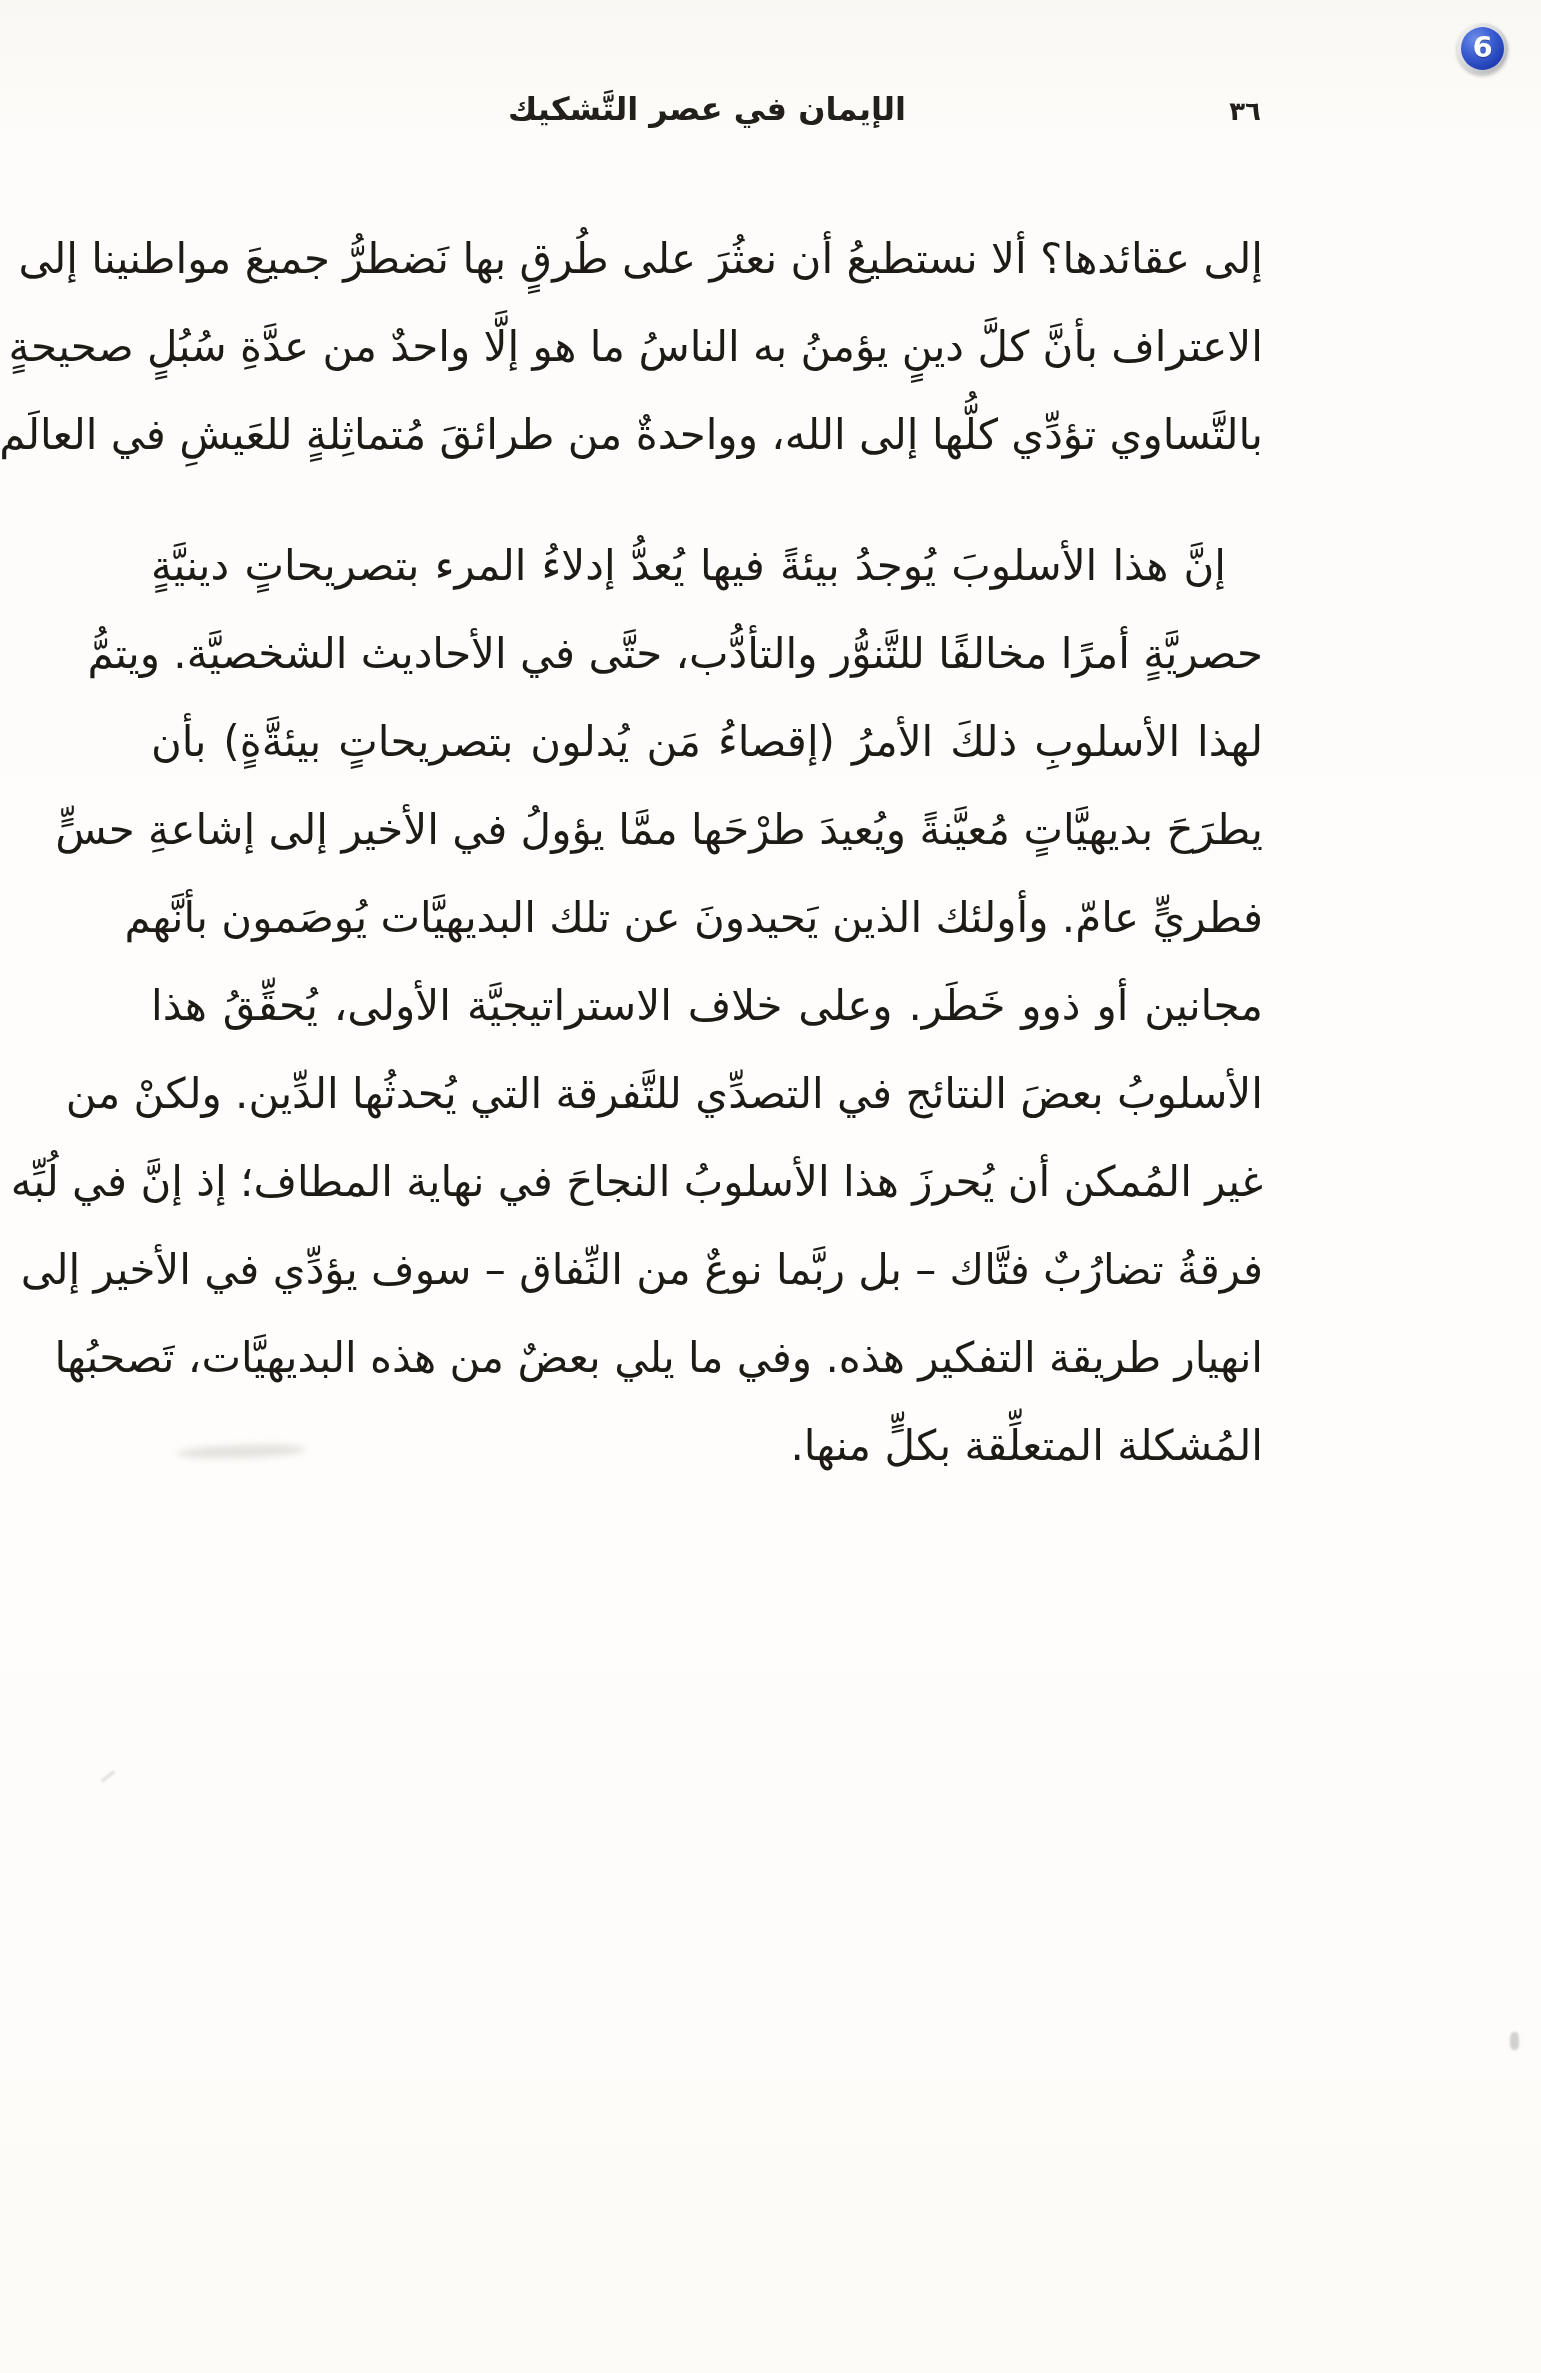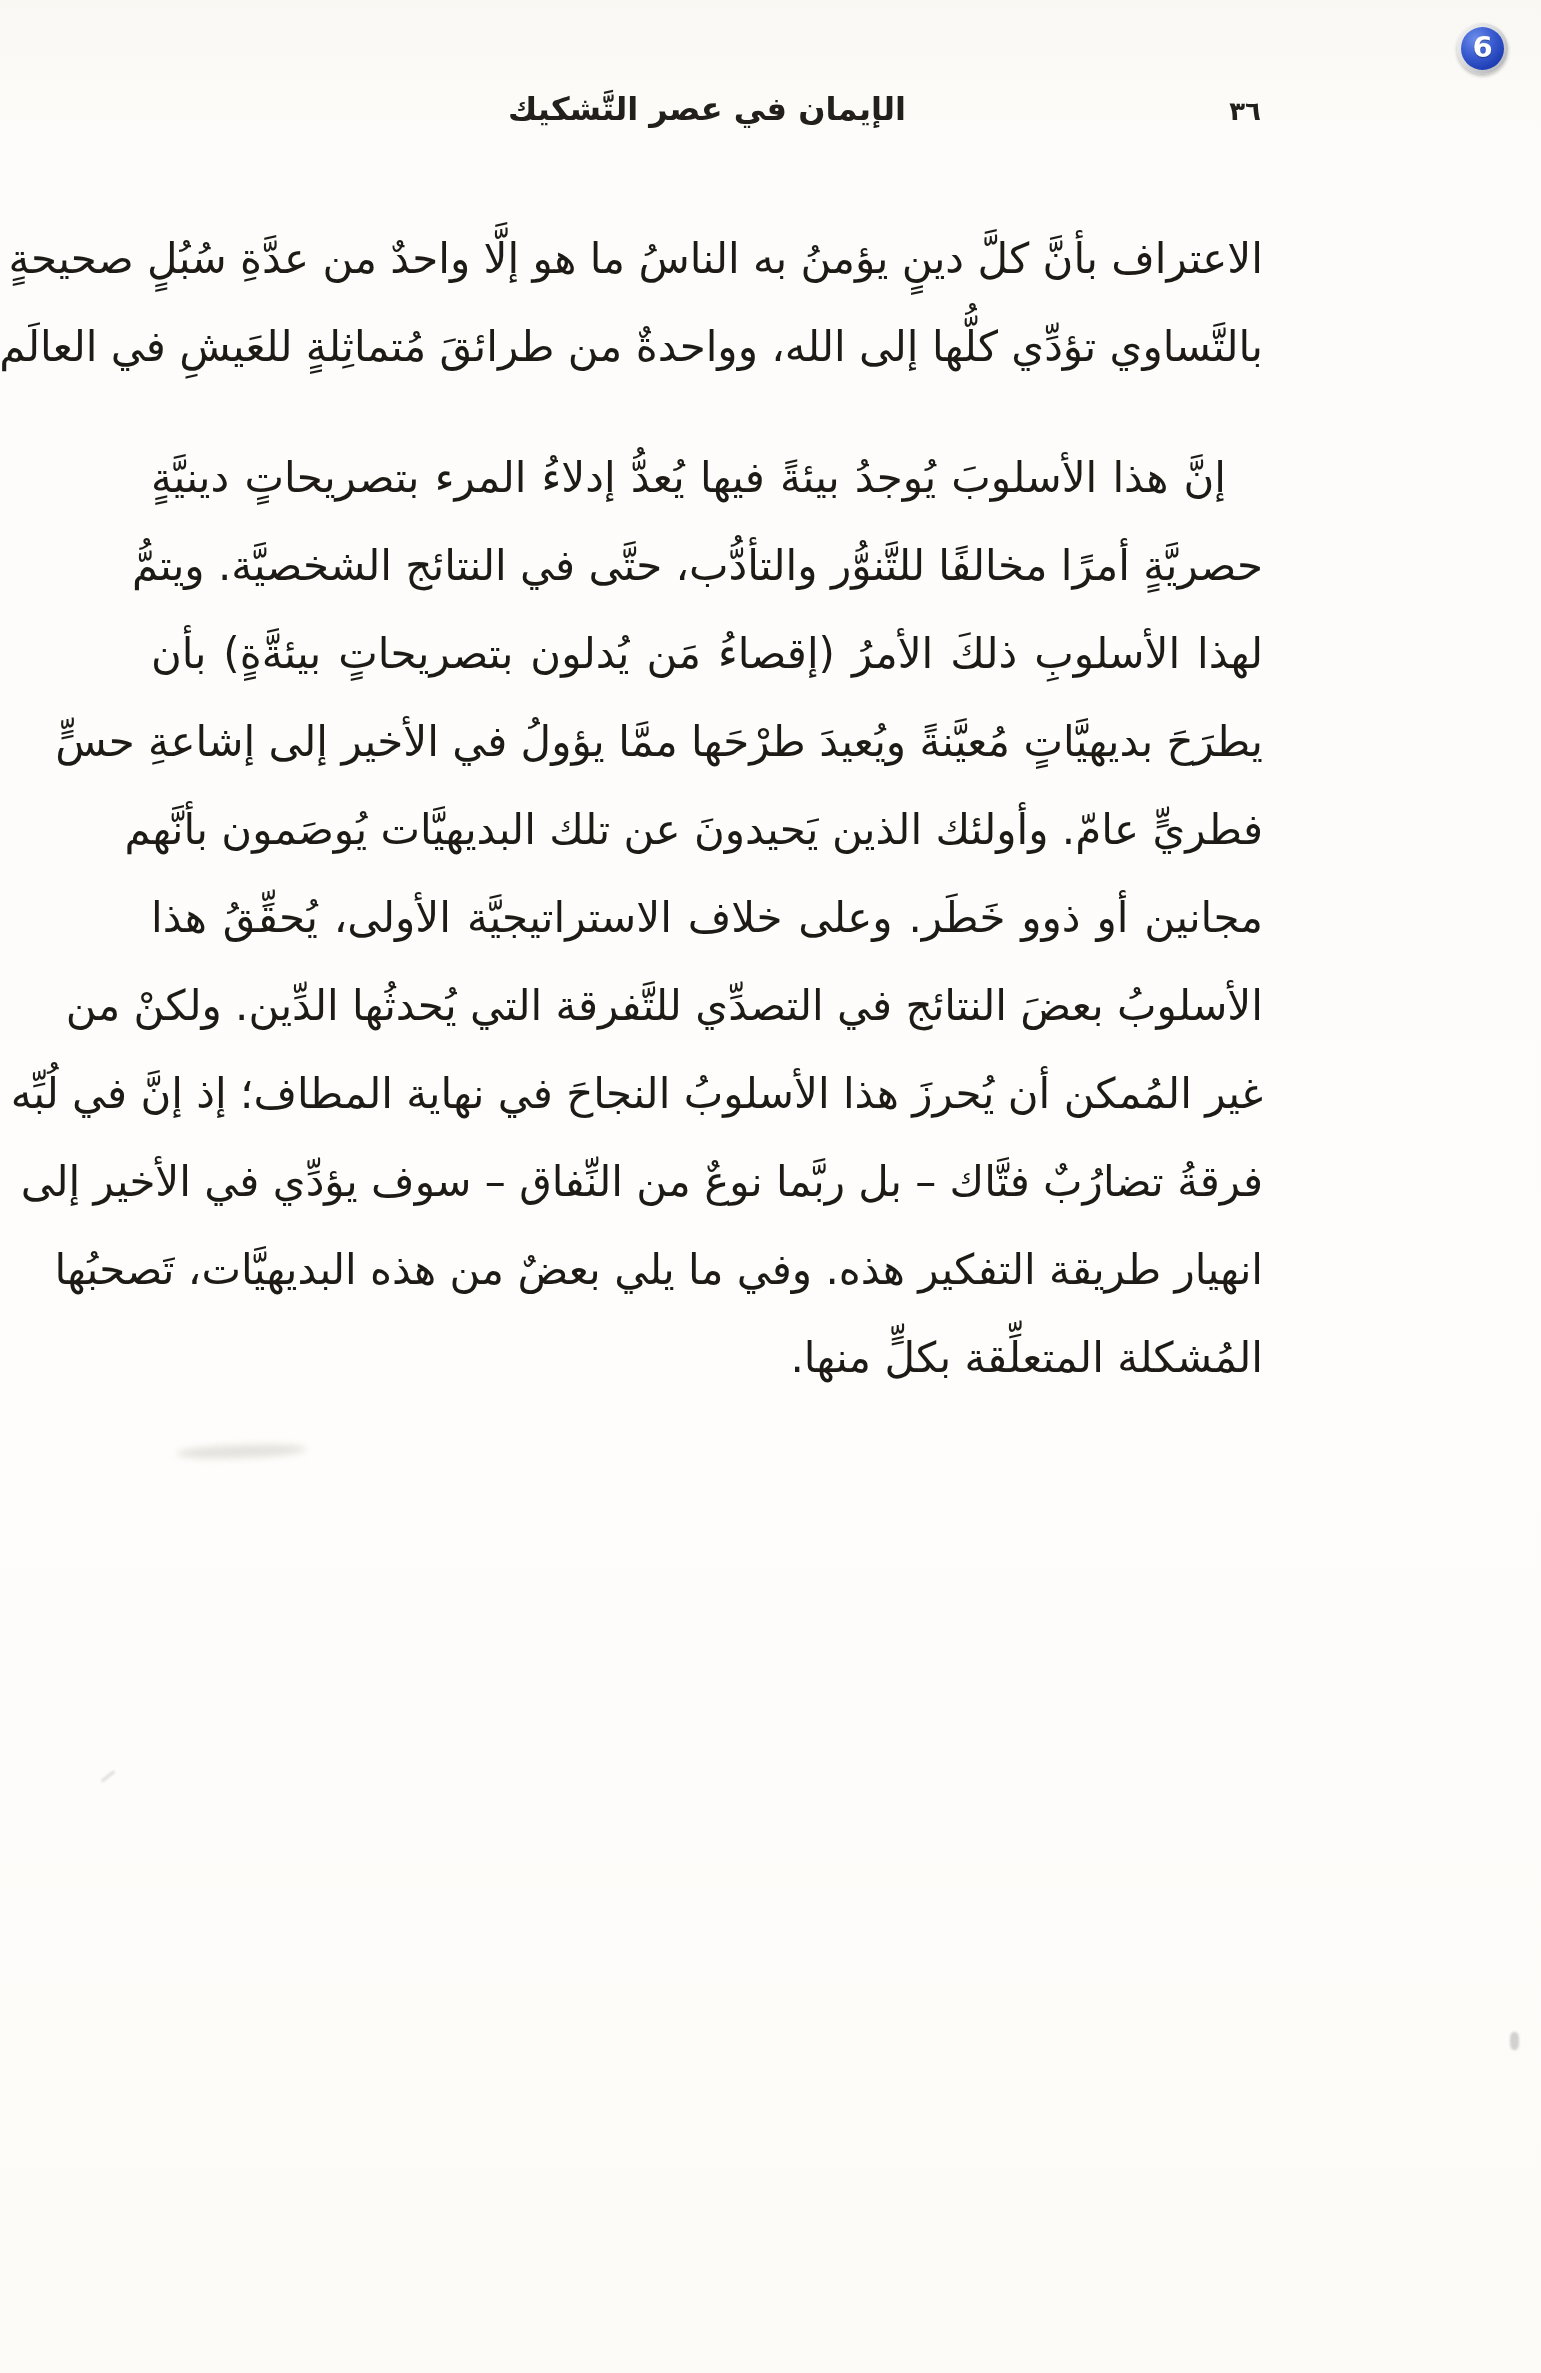--- a/index.html
+++ b/index.html
@@ -149,27 +149,28 @@
 </div>
 
 <div class="header-wrap">
   <div class="running-title">الإيمان في عصر التَّشكيك</div>
   <div class="page-number">٣٦</div>
 </div>
 
 <div class="text-block" dir="rtl">
 
   <div class="para">
+    <div class="tline">إلى عقائدها؟ ألا نستطيعُ أن نعثُرَ على طُرقٍ بها نَضطرُّ جميعَ مواطنينا إلى</div>
     <div class="tline">الاعتراف بأنَّ كلَّ دينٍ يؤمنُ به الناسُ ما هو إلَّا واحدٌ من عدَّةِ سُبُلٍ صحيحةٍ</div>
     <div class="tline">بالتَّساوي تؤدِّي كلُّها إلى الله، وواحدةٌ من طرائقَ مُتماثِلةٍ للعَيشِ في العالَم؟</div>
   </div>
 
   <div class="para">
     <div class="tline indent">إنَّ هذا الأسلوبَ يُوجدُ بيئةً فيها يُعدُّ إدلاءُ المرء بتصريحاتٍ دينيَّةٍ</div>
-    <div class="tline">حصريَّةٍ أمرًا مخالفًا للتَّنوُّر والتأدُّب، حتَّى في النتائج الشخصيَّة. ويتمُّ</div>
+    <div class="tline">حصريَّةٍ أمرًا مخالفًا للتَّنوُّر والتأدُّب، حتَّى في الأحاديث الشخصيَّة. ويتمُّ</div>
     <div class="tline">لهذا الأسلوبِ ذلكَ الأمرُ (إقصاءُ مَن يُدلون بتصريحاتٍ بيئةَّةٍ) بأن</div>
     <div class="tline">يطرَحَ بديهيَّاتٍ مُعيَّنةً ويُعيدَ طرْحَها ممَّا يؤولُ في الأخير إلى إشاعةِ حسٍّ</div>
     <div class="tline">فطريٍّ عامّ. وأولئك الذين يَحيدونَ عن تلك البديهيَّات يُوصَمون بأنَّهم</div>
     <div class="tline">مجانين أو ذوو خَطَر. وعلى خلاف الاستراتيجيَّة الأولى، يُحقِّقُ هذا</div>
     <div class="tline">الأسلوبُ بعضَ النتائج في التصدِّي للتَّفرقة التي يُحدثُها الدِّين. ولكنْ من</div>
     <div class="tline">غير المُمكن أن يُحرزَ هذا الأسلوبُ النجاحَ في نهاية المطاف؛ إذ إنَّ في لُبِّه</div>
     <div class="tline">فرقةُ تضارُبٌ فتَّاك – بل ربَّما نوعٌ من النِّفاق – سوف يؤدِّي في الأخير إلى</div>
     <div class="tline">انهيار طريقة التفكير هذه. وفي ما يلي بعضٌ من هذه البديهيَّات، تَصحبُها</div>
     <div class="tline lastline">المُشكلة المتعلِّقة بكلٍّ منها.</div>
   </div>

